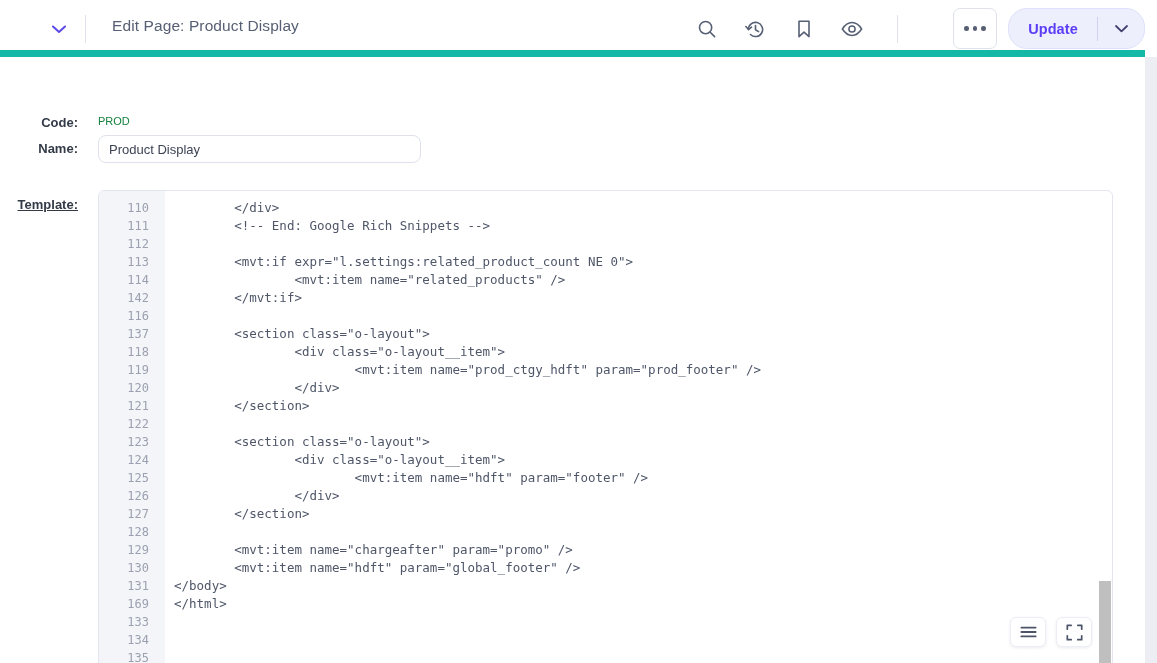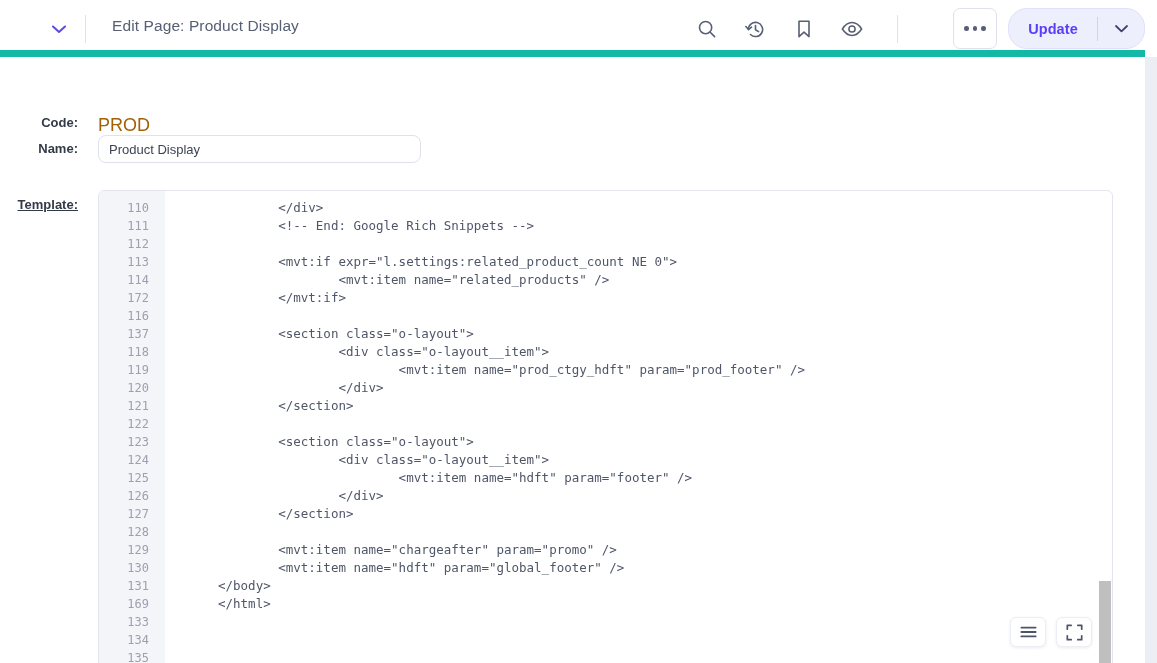--- a/index.html
+++ b/index.html
@@ -126,22 +126,22 @@
     width: 78px;
     left: 0;
   }
   .lbl-code     { top: 58px; }
   .lbl-name     { top: 84px; }
   .lbl-template { top: 140px; text-decoration: underline; }
 
   .code-value {
     position: absolute;
     left: 98px; top: 58px;
-    font-size: 18px;
-    color: #a16207;
+    font-size: 11px;
+    color: #15803d;
   }
 
   .name-input {
     position: absolute;
     left: 98px; top: 78px;
     width: 323px; height: 28px;
     border: 1px solid #dfe2ec;
     border-radius: 8px;
     background: #ffffff;
     font-family: "Liberation Sans", sans-serif;
@@ -199,21 +199,21 @@
   }
   .code-lines {
     position: absolute;
     left: 75px; top: 8px;
     font-family: "DejaVu Sans Mono", monospace;
     font-size: 12.5px;
     line-height: 18px;
     color: #4e5668;
     white-space: pre;
   }
-  .code-lines div { height: 18px; margin-left: 44px; }
+  .code-lines div { height: 18px; }
 
   .float-btns {
     position: absolute;
     right: 20px; bottom: 37px;
     display: flex; gap: 10px;
   }
   .float-btn {
     width: 36px; height: 30px;
     background: #ffffff;
     border: 1px solid #edeef5;
@@ -327,21 +327,21 @@
     <div class="row-label lbl-template">Template:</div>
 
     <div class="editor">
       <div class="gutter"></div>
       <div class="gutter-lines" id="gutter-lines">
           <div>110</div>
           <div>111</div>
           <div>112</div>
           <div>113</div>
           <div>114</div>
-          <div>172</div>
+          <div>142</div>
           <div>116</div>
           <div>137</div>
           <div>118</div>
           <div>119</div>
           <div>120</div>
           <div>121</div>
           <div>122</div>
           <div>123</div>
           <div>124</div>
           <div>125</div>

